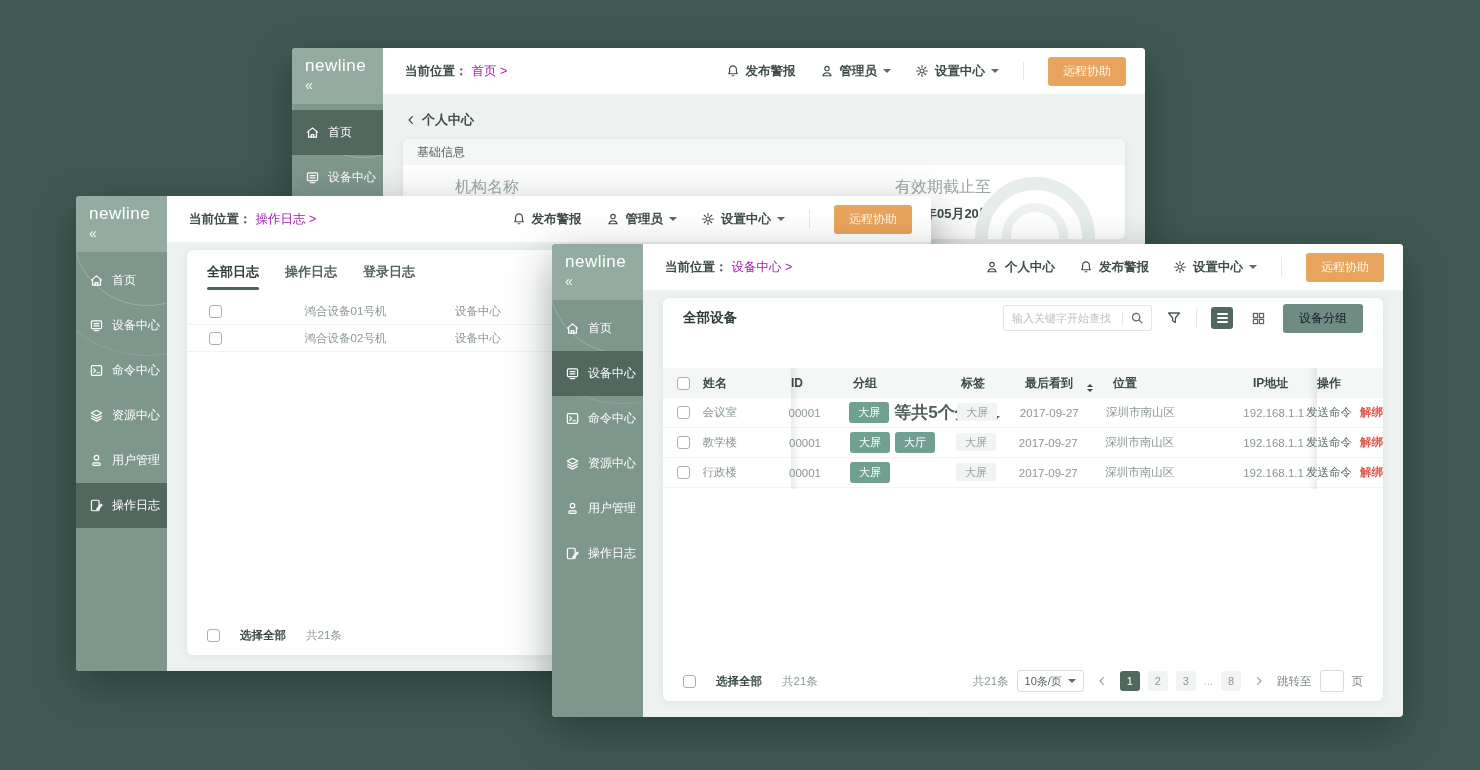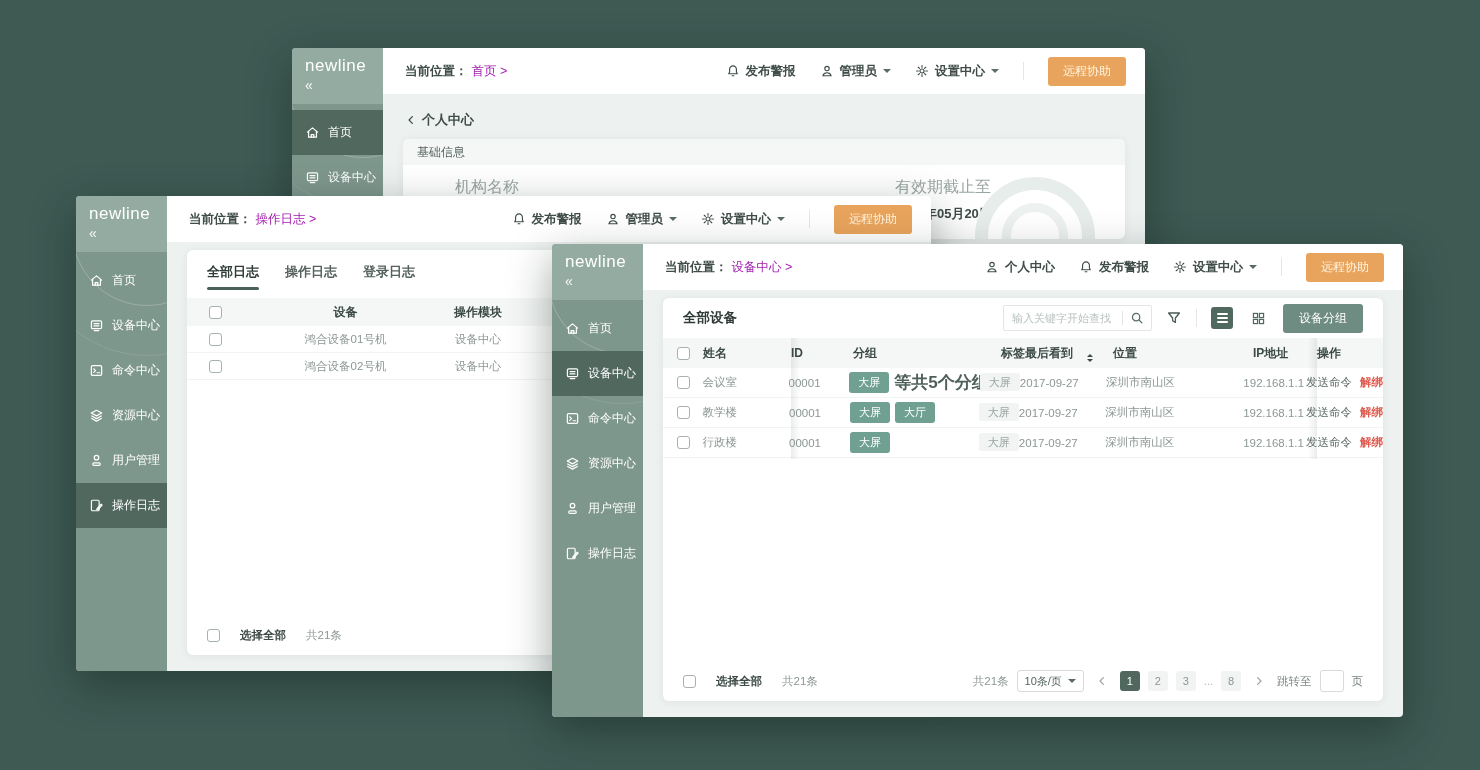--- a/index.html
+++ b/index.html
@@ -70,23 +70,23 @@
 
   
   .b-thead { height:28px; } .b-trow { height:27px; }
   .b-cb { width:56px; padding-left:22px; display:flex; align-items:center; }
   .b-dev { width:205px; } .b-mod { width:60px; } .b-act { flex:1; }
 
   
   .c-thead { height:30px; } .c-trow { height:30px; }
   .c-cb { width:40px; padding-left:14px; display:flex; align-items:center; }
   .c-name { width:88px; } .c-id { width:62px; } .c-group { width:108px; display:flex; align-items:center; gap:5px; }
-  .c-tag { width:64px;text-align:right; } .c-last { width:88px; display:flex; align-items:flex-end; gap:12px; }
+  .c-tag { width:64px; } .c-last { width:88px; display:flex; align-items:flex-end; gap:12px; }
   .c-loc { width:122px; } .c-ip { width:82px;padding-left:18px; } .c-act { flex:1; display:flex; align-items:center; gap:8px; }
-  .table-wrap { position:relative; }
+  .table-wrap { position:relative;margin-top:30px; }
   .col-shadow { position:absolute; top:0; height:121px; width:9px; pointer-events:none; z-index:2; }
   .cs-left  { left:128px; background:linear-gradient(to right, rgba(55,75,70,.10), rgba(55,75,70,0)); }
   .cs-right { left:645px; background:linear-gradient(to left,  rgba(55,75,70,.10), rgba(55,75,70,0)); }
 
   .badge { background:#6FA092; color:#fff; font-size:11px; padding:3px 9px; border-radius:3px; white-space:nowrap; }
   .tagbadge { background:#F1F4F3; color:#9AA5A1; font-size:11px; padding:3px 9px; border-radius:3px; white-space:nowrap; }
   .group-more { font-size:17px; font-weight:700; color:#4F5F59; white-space:nowrap; cursor:pointer; display:flex; align-items:flex-end; gap:3px; }
   .sort { display:inline-flex; flex-direction:column; gap:2px; margin-left:2px; cursor:pointer; }
   .sort i { width:0; height:0; border:3.5px solid transparent; display:block; }
   .sort .up { border-bottom-color:#3C4A45; border-top-width:0; }
@@ -104,21 +104,21 @@
   .searchbox input::placeholder { color:#B9C2BE; }
   .sb-div { width:1px; height:14px; background:#E2E7E5; }
   .sb-icon { padding:0 7px; display:flex; align-items:center; cursor:pointer; }
   .sb-icon svg { width:14px; height:14px; color:#5A6A64; }
   .icon-btn { display:flex; align-items:center; cursor:pointer; }
   .icon-btn svg { width:16px; height:16px; color:#4A5A55; }
   .view-btn { width:22px; height:22px; border-radius:3px; display:flex; align-items:center; justify-content:center; cursor:pointer; }
   .view-btn.active { background:#51685F; }
   .view-list i { display:block; width:11px; height:2px; background:#fff; border-radius:1px; box-shadow:0 4px 0 #fff, 0 -4px 0 #fff; }
   .view-btn svg { width:15px; height:15px; color:#51685F; }
-  .btn-green { background:#6F8C83; color:#ffffff; font-size:12px; padding:6px 16px; border:none; border-radius:3px; cursor:pointer; white-space:nowrap; }
+  .btn-green { background:#6F8C83; color:#0f172a; font-size:12px; padding:6px 16px; border:none; border-radius:3px; cursor:pointer; white-space:nowrap; }
 
   
   .foot { display:flex; align-items:center; padding:0 20px; height:40px; margin-top:auto; }
   .foot-left { display:flex; align-items:center; gap:20px; }
   .sel-all { font-size:11.5px; font-weight:700; color:#3C4A45; }
   .total { font-size:11.5px; color:#8C9793; }
   .pg-right { margin-left:auto; display:flex; align-items:center; gap:8px; }
   .pg-size { display:flex; align-items:center; gap:6px; border:1px solid #D5DCDA; border-radius:3px; height:22px;
              padding:0 7px; font-size:11px; color:#55625D; cursor:pointer; }
   .pg-btn { min-width:20px; height:20px; border-radius:3px; background:#F1F4F3; color:#8C9793; font-size:11px;
@@ -378,28 +378,20 @@
       </div>
     </header>
     <div class="content">
       <div class="card" style="flex:1; display:flex; flex-direction:column;text-align:center;">
         <div class="tabs">
           <div class="tab active">全部日志</div>
           <div class="tab">操作日志</div>
           <div class="tab">登录日志</div>
         </div>
         <div style="height:8px"></div>
-        <div class="thead b-thead">
-          <div class="b-cb">
-              <span class="cb"></span>
-            </div>
-          <div class="b-dev">设备</div>
-          <div class="b-mod">操作模块</div>
-          <div class="b-act">操作行为</div>
-        </div>
         <div class="trow b-trow">
           <div class="b-cb">
               <span class="cb"></span>
             </div>
           <div class="b-dev">鸿合设备01号机</div>
           <div class="b-mod">设备中心</div>
           <div class="b-act">新增设备分组 会议室组2</div>
         </div>
         <div class="trow b-trow">
           <div class="b-cb">

